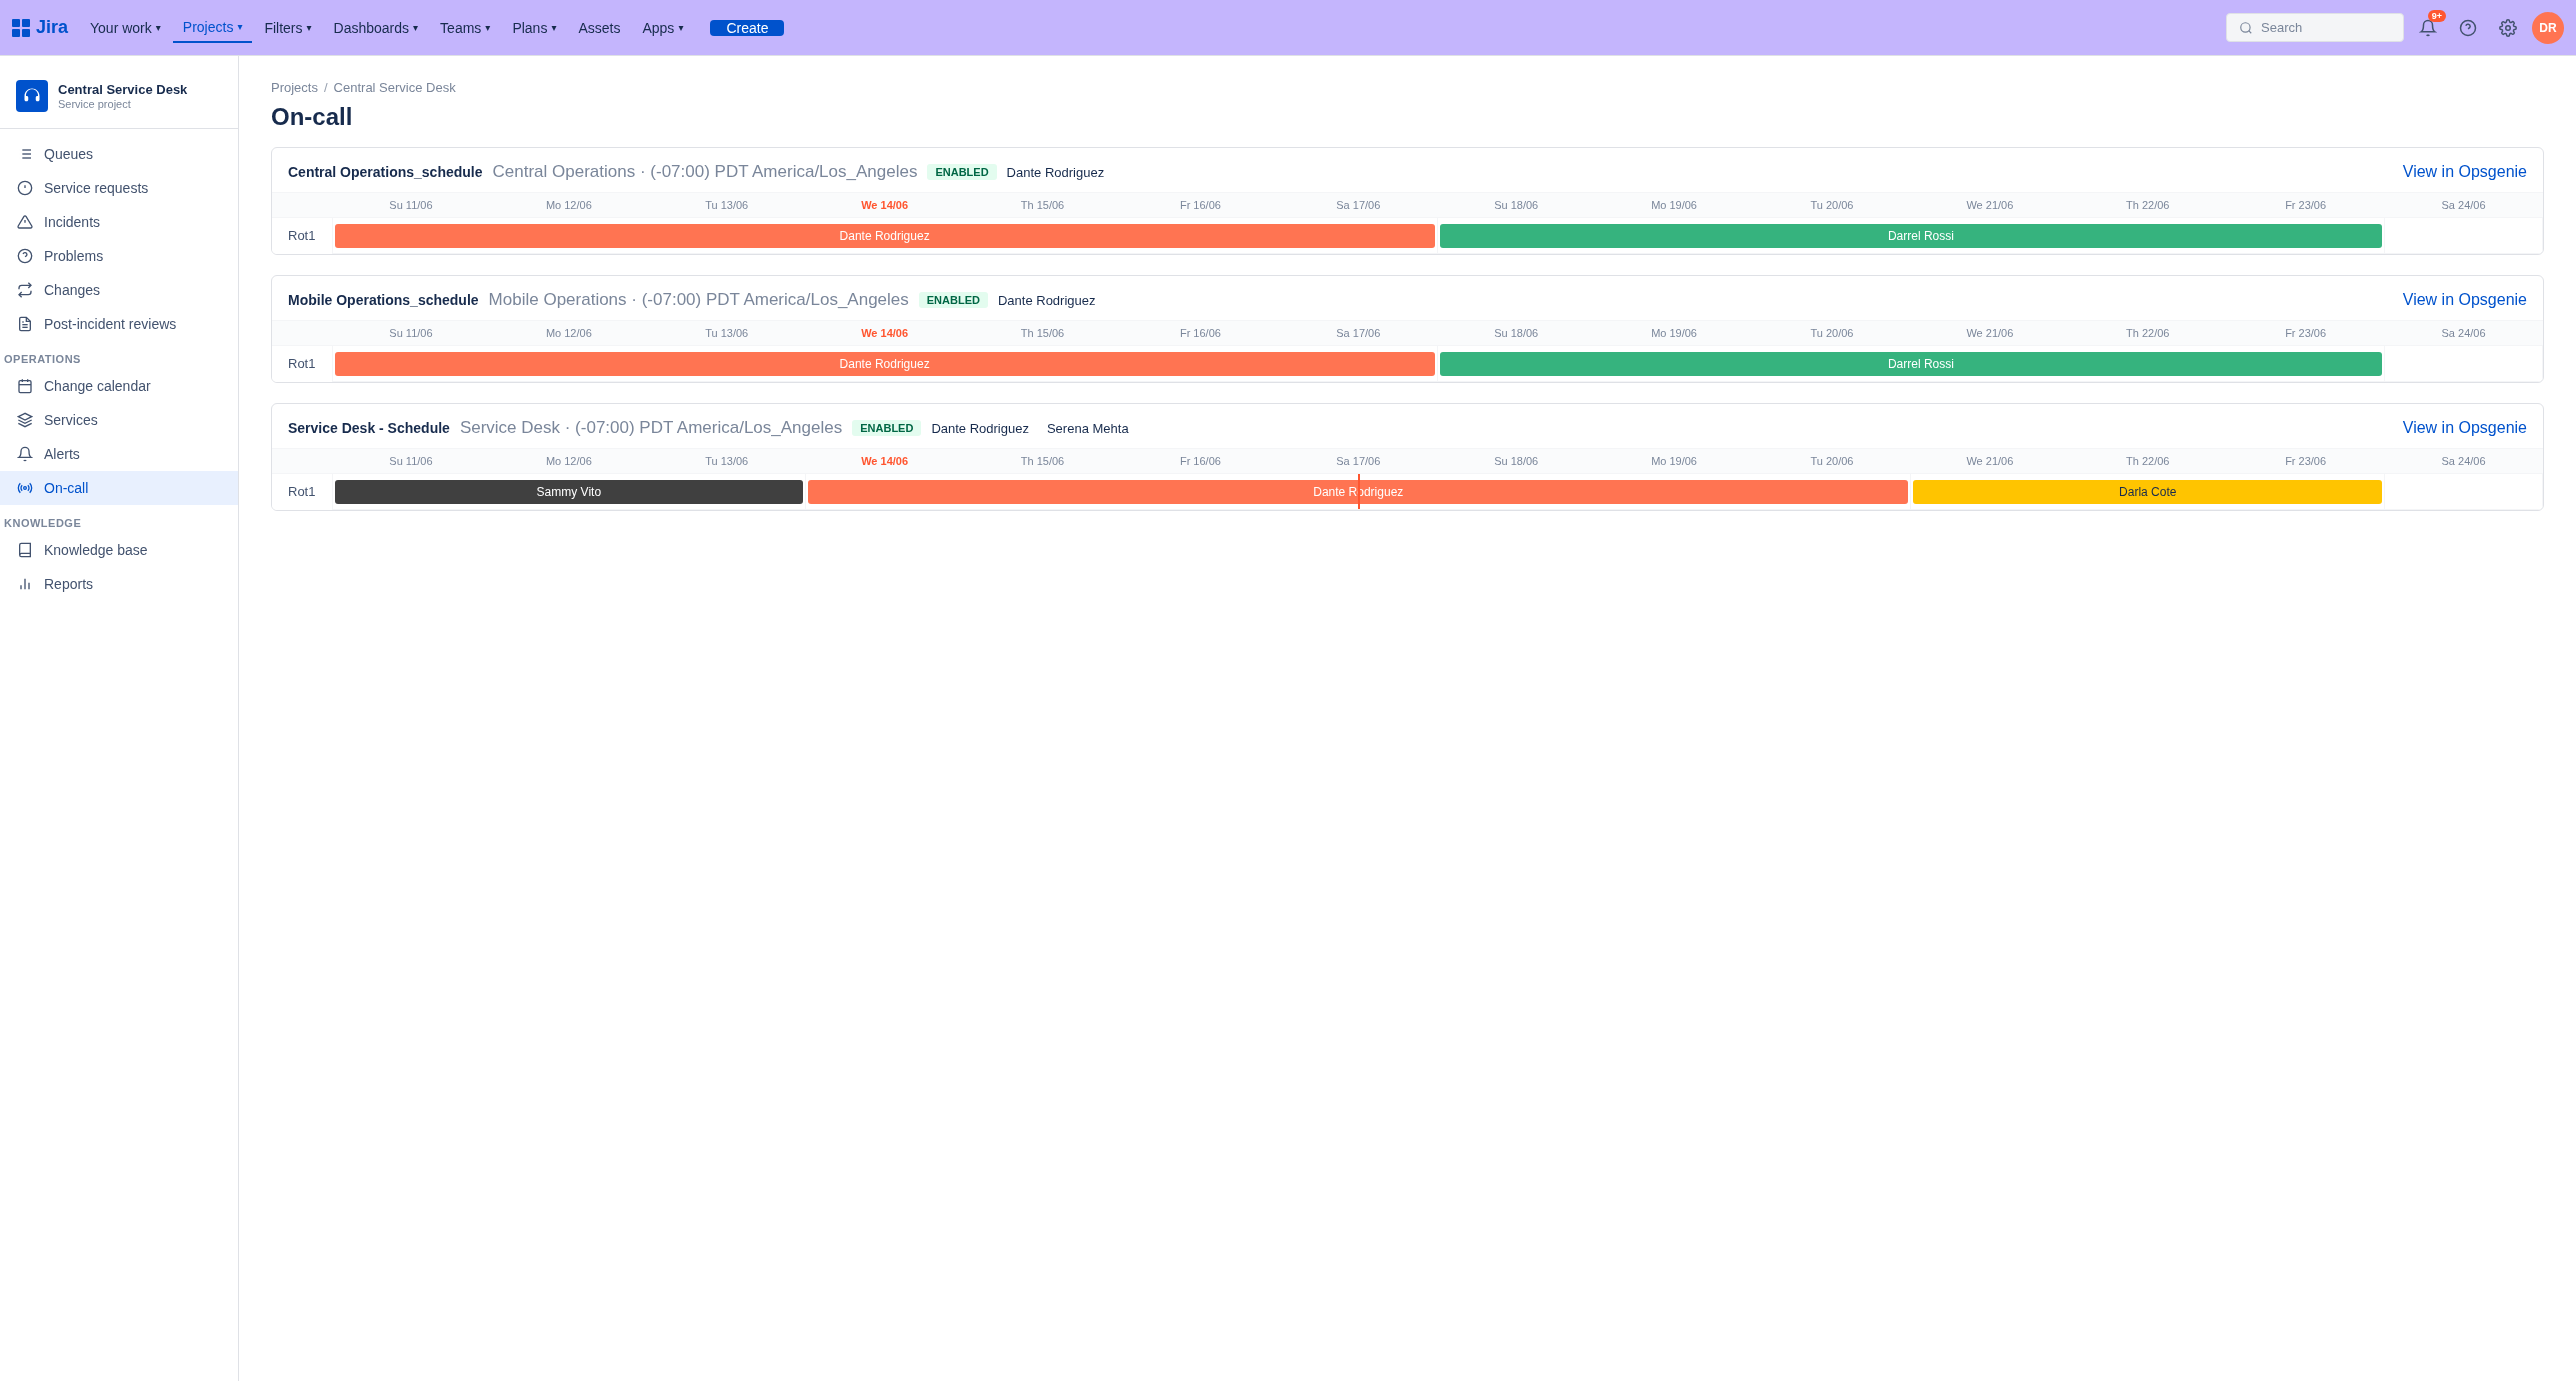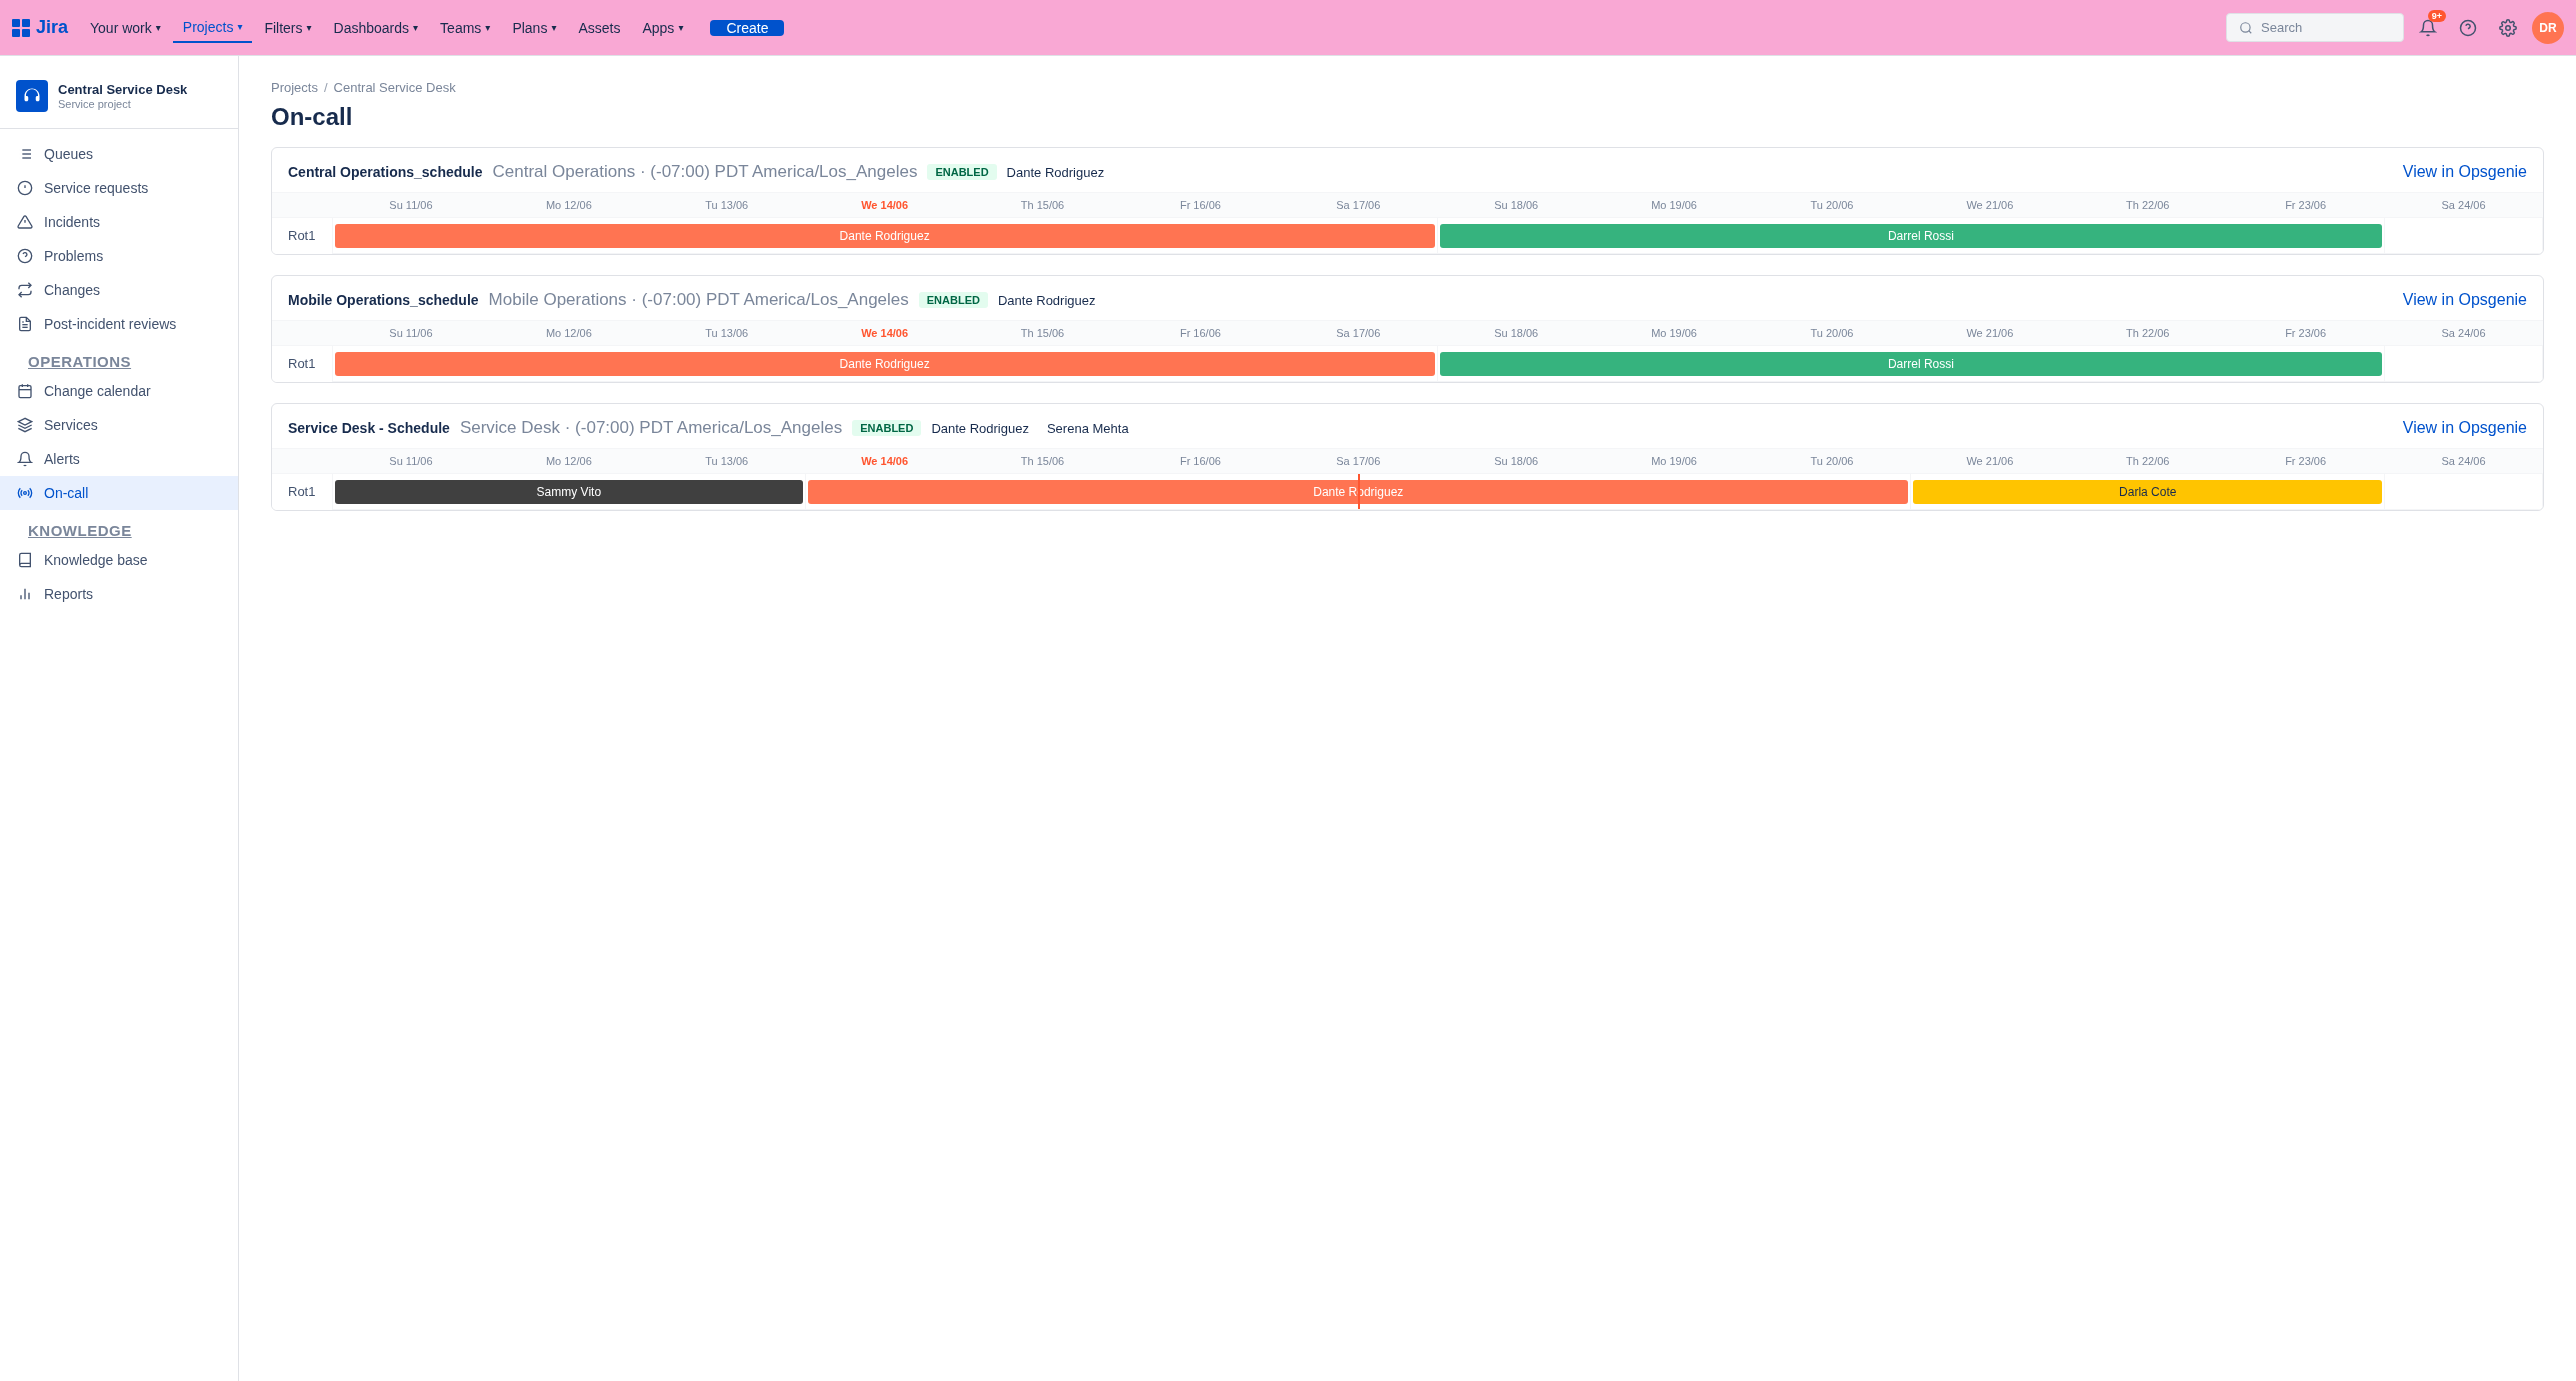--- a/index.html
+++ b/index.html
@@ -1,21 +1,21 @@
 <!DOCTYPE html>
 <html><head>
   <meta charset="utf-8">
   <style>
     * { box-sizing: border-box; margin: 0; padding: 0; }
     body { font-family: -apple-system, BlinkMacSystemFont, 'Segoe UI', sans-serif; font-size: 14px; color: #172b4d; background: #fff; }
 
     
     .top-nav {
       display: flex; align-items: center; height: 56px;
-      background: #f9a8d4; border-bottom: 1px solid #dfe1e6;
+      background: #c4b5fd; border-bottom: 1px solid #dfe1e6;
       padding: 0 12px; gap: 4px; position: fixed; top: 0; left: 0; right: 0; z-index: 100;
     }
     .nav-logo { display: flex; align-items: center; gap: 6px; margin-right: 8px; cursor: pointer; }
     .nav-logo-grid { display: grid; grid-template-columns: 1fr 1fr; gap: 2px; width: 18px; height: 18px; }
     .nav-logo-grid span { background: #0052cc; border-radius: 1px; display: block; }
     .nav-logo-jira { color: #0052cc; font-weight: 700; font-size: 18px; }
     .nav-item {
       padding: 6px 10px; border-radius: 4px; cursor: pointer; font-size: 14px; color: #172b4d;
       display: flex; align-items: center; gap: 4px; white-space: nowrap;
     }
@@ -57,22 +57,22 @@
     .sidebar-project-icon svg { width: 18px; height: 18px; fill: #fff; }
     .sidebar-project-name { font-weight: 600; font-size: 13px; color: #172b4d; line-height: 1.3; }
     .sidebar-project-type { font-size: 11px; color: #7a869a; }
     .sidebar-item {
       display: flex; align-items: center; gap: 10px;
       padding: 8px 16px; cursor: pointer; color: #42526e; font-size: 14px; border-radius: 0;
     }
     .sidebar-item.active { background: #e8f0fe; color: #0052cc; font-weight: 500; }
     .sidebar-item .si-icon { width: 18px; height: 18px; display: flex; align-items: center; justify-content: center; flex-shrink: 0; }
     .sidebar-section-label {
-      padding: 12px 28px 4px; font-size: 15px; font-weight: 700; color: #7a869a;
-      text-transform: uppercase; letter-spacing: 0.5px; text-decoration: underline;
+      padding: 12px 4px 4px; font-size: 11px; font-weight: 700; color: #7a869a;
+      text-transform: uppercase; letter-spacing: 0.5px;
     }
 
     
     .main { flex: 1; overflow-y: auto; padding: 24px 32px; background: #fff; }
     .breadcrumb { display: flex; align-items: center; gap: 6px; font-size: 13px; color: #7a869a; margin-bottom: 8px; }
     .breadcrumb a { color: #7a869a; text-decoration: none; }
     .breadcrumb .sep { color: #97a0af; }
     .page-title { font-size: 24px; font-weight: 600; color: #172b4d; margin-bottom: 16px; }
     .intro-text { font-size: 14px; color: #172b4d; margin-bottom: 20px; }
     .intro-text a { color: #0052cc; text-decoration: none; }

